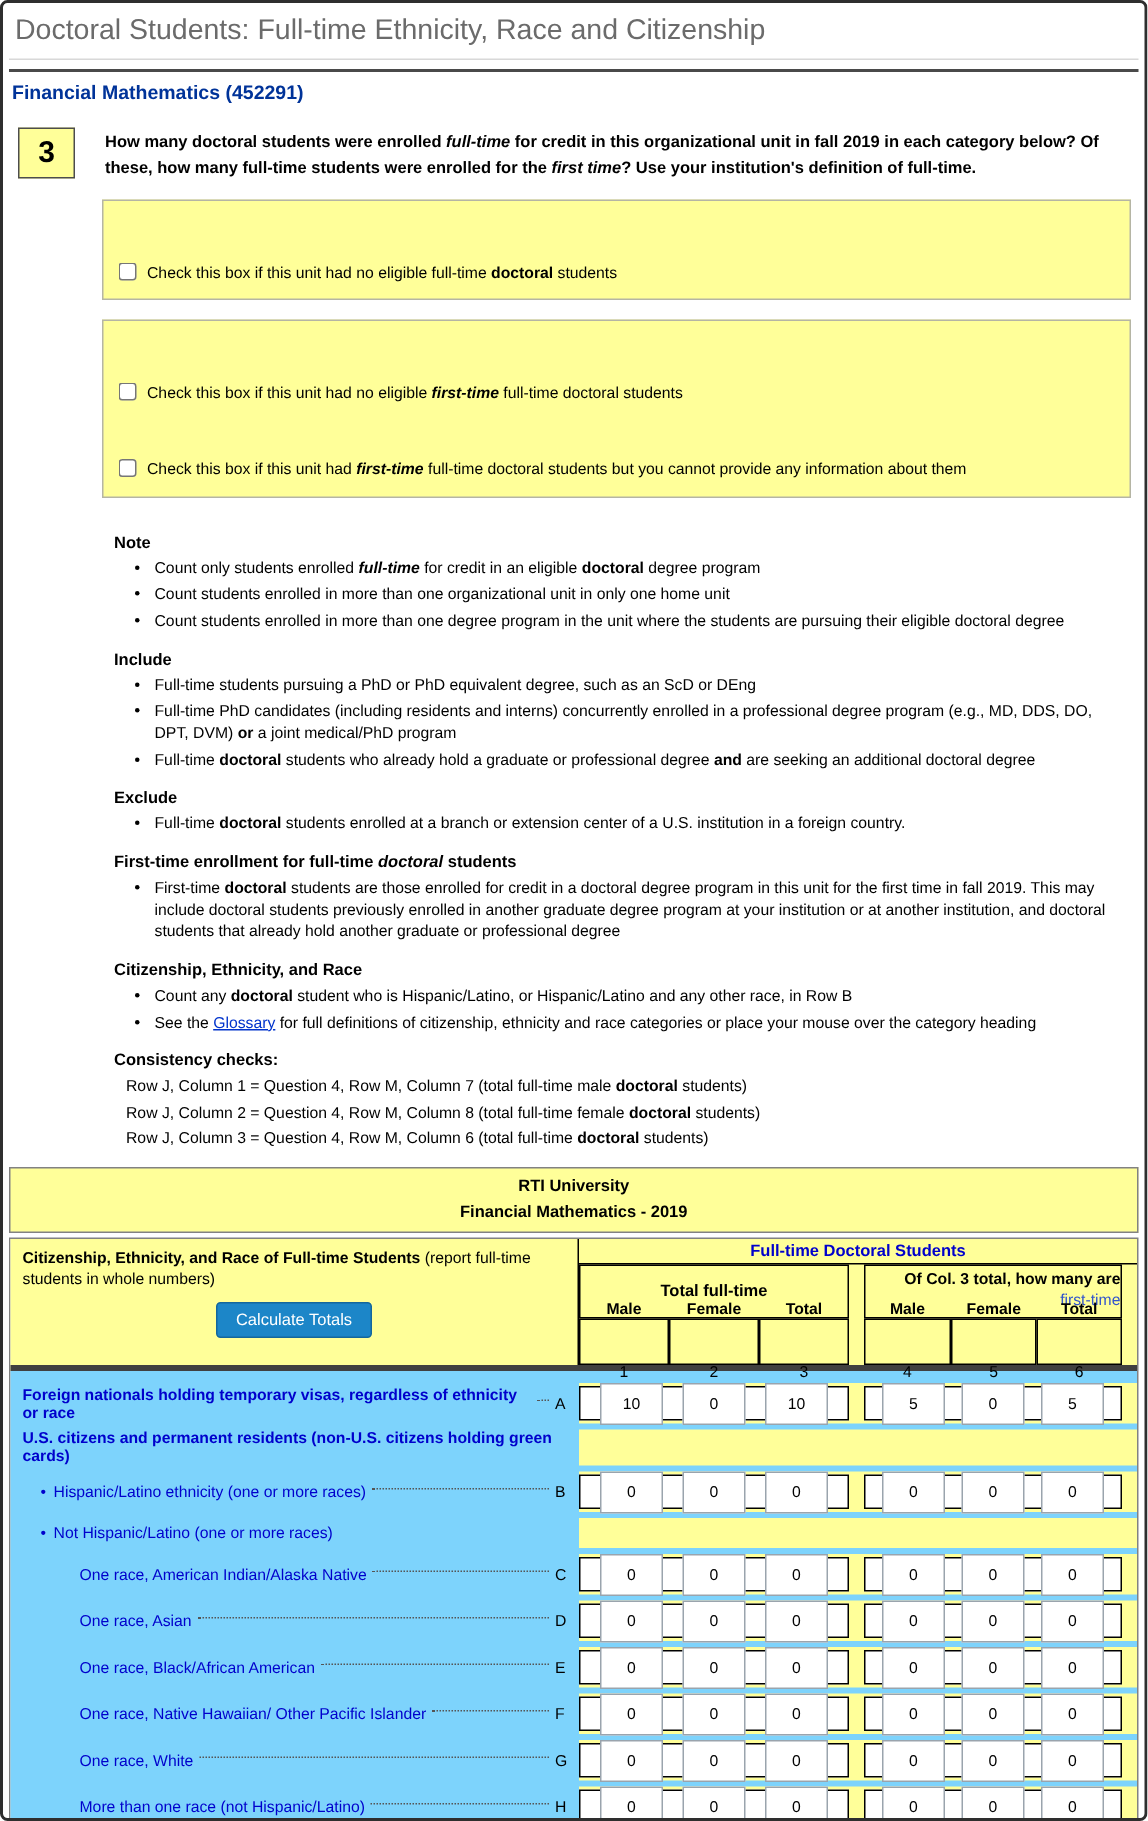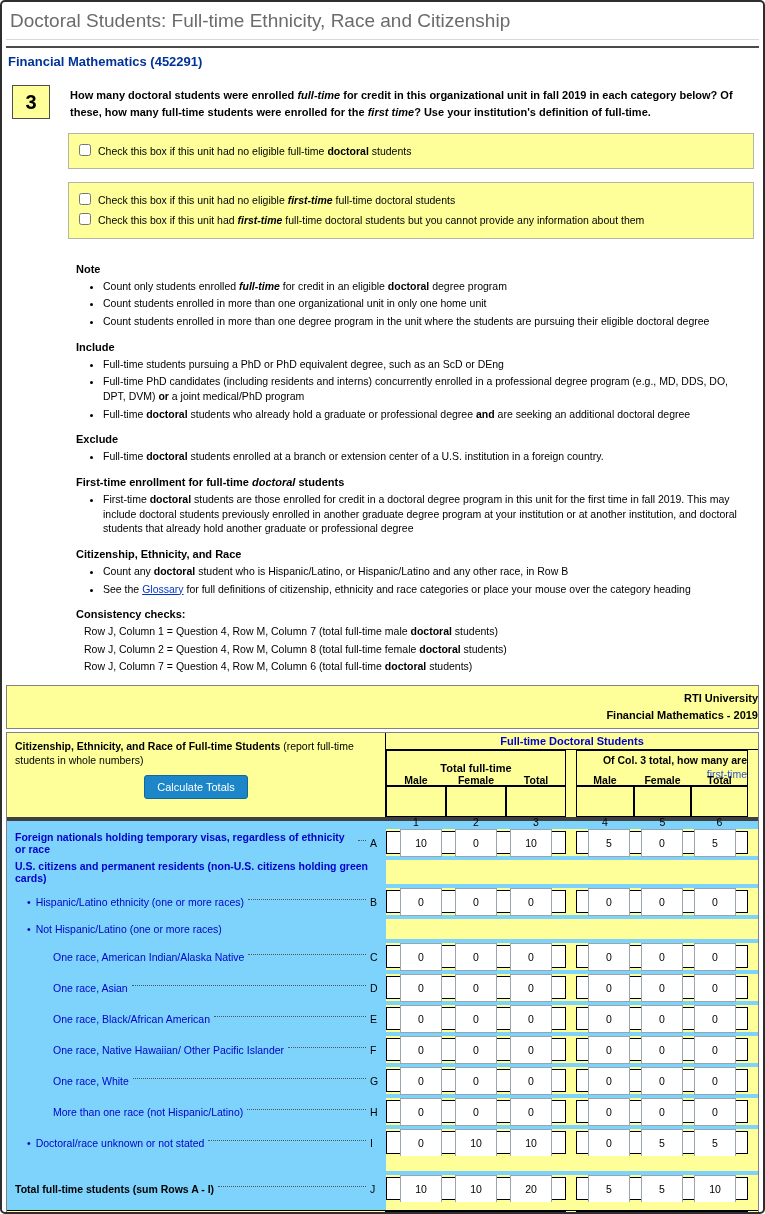--- a/index.html
+++ b/index.html
@@ -19,33 +19,33 @@
   .q-num { width: 38px; height: 34px; background: #ffff99; border: 1px solid #4d4d4d;
            font-size: 20px; font-weight: bold; display: flex; align-items: center; justify-content: center; flex: none; }
   .q-text { flex: 1; font-weight: bold; font-size: 11px; line-height: 1.5; padding: 2px 12px 0 20px; }
   .seg-b { font-weight: bold; }
   .seg-i { font-style: italic; }
   .seg-bi { font-weight: bold; font-style: italic; }
   a.glossary { color: #0033cc; text-decoration: underline; cursor: pointer; }
 
   
   .ybox { background: #ffff99; border: 1px solid #b5b5a4; margin: 13px 5px 0 62px; padding: 7px 10px; }
-  .cb-line { display: flex; align-items: flex-start; font-size: 10.5px; padding: 3px 0; line-height: 1.35; }
+  .cb-line { display: flex; align-items: flex-start; font-size: 10.5px; padding: 3px 0; line-height: 1.35; margin-top: 31px; }
   .cb-line input { width: 12px; height: 12px; margin-right: 7px; flex: none; }
 
   
   .notes { padding: 12px 12px 0 70px; font-size: 10.5px; color: #000; }
   .note-heading { font-size: 11px; font-weight: bold; margin: 12px 0 4px; }
   .note-list { margin: 0 0 0 27px; }
   .note-list li { margin: 3px 0; line-height: 1.4; }
   .plain-list { margin: 3px 0 0 8px; }
   .plain-list > div { margin: 3px 0; line-height: 1.35; }
 
   
-  .banner { background: #ffff99; border: 1px solid #828282; margin: 12px 0 3px; text-align: right;
+  .banner { background: #ffff99; border: 1px solid #828282; margin: 12px 0 3px; text-align: center;
             font-size: 11px; font-weight: bold; padding: 4px 0; line-height: 1.55; }
 
   
   .gss-table { border: 1px solid #828282; }
   .thead { display: flex; background: #ffff99; border-bottom: 4px solid #404040; }
   .th-left { flex: 1; border-right: 1px solid #000; display: flex; flex-direction: column; }
   .th-left-text { font-size: 10.5px; padding: 6px 8px 0; line-height: 1.35; }
   .th-left-text .l1 { font-weight: bold; }
   .calc-btn { align-self: center; margin: 8px 0 6px; background: #1c86c8; color: #fff;
               border: 1px solid #14679c; border-radius: 3px; font-size: 11px; padding: 5px 12px;
@@ -153,21 +153,21 @@
       </ul>
       <div class="note-heading"><span>Citizenship, Ethnicity, and Race</span></div>
       <ul class="note-list">
         <li><span>Count any </span><span class="seg-b">doctoral</span><span> student who is Hispanic/Latino, or Hispanic/Latino and any other race, in Row B</span></li>
         <li><span>See the </span><a href="#" class="glossary">Glossary</a><span> for full definitions of citizenship, ethnicity and race categories or place your mouse over the category heading</span></li>
       </ul>
       <div class="note-heading"><span>Consistency checks:</span></div>
       <div class="plain-list">
         <div><span>Row J, Column 1 = Question 4, Row M, Column 7 (total full-time male </span><span class="seg-b">doctoral</span><span> students)</span></div>
         <div><span>Row J, Column 2 = Question 4, Row M, Column 8 (total full-time female </span><span class="seg-b">doctoral</span><span> students)</span></div>
-        <div><span>Row J, Column 7 = Question 4, Row M, Column 6 (total full-time </span><span class="seg-b">doctoral</span><span> students)</span></div>
+        <div><span>Row J, Column 3 = Question 4, Row M, Column 6 (total full-time </span><span class="seg-b">doctoral</span><span> students)</span></div>
       </div>
     </div>
 
   <div class="banner">
     <div>RTI University</div>
     <div>Financial Mathematics - 2019</div>
   </div>
 
   <div class="gss-table">
     <div class="thead">

